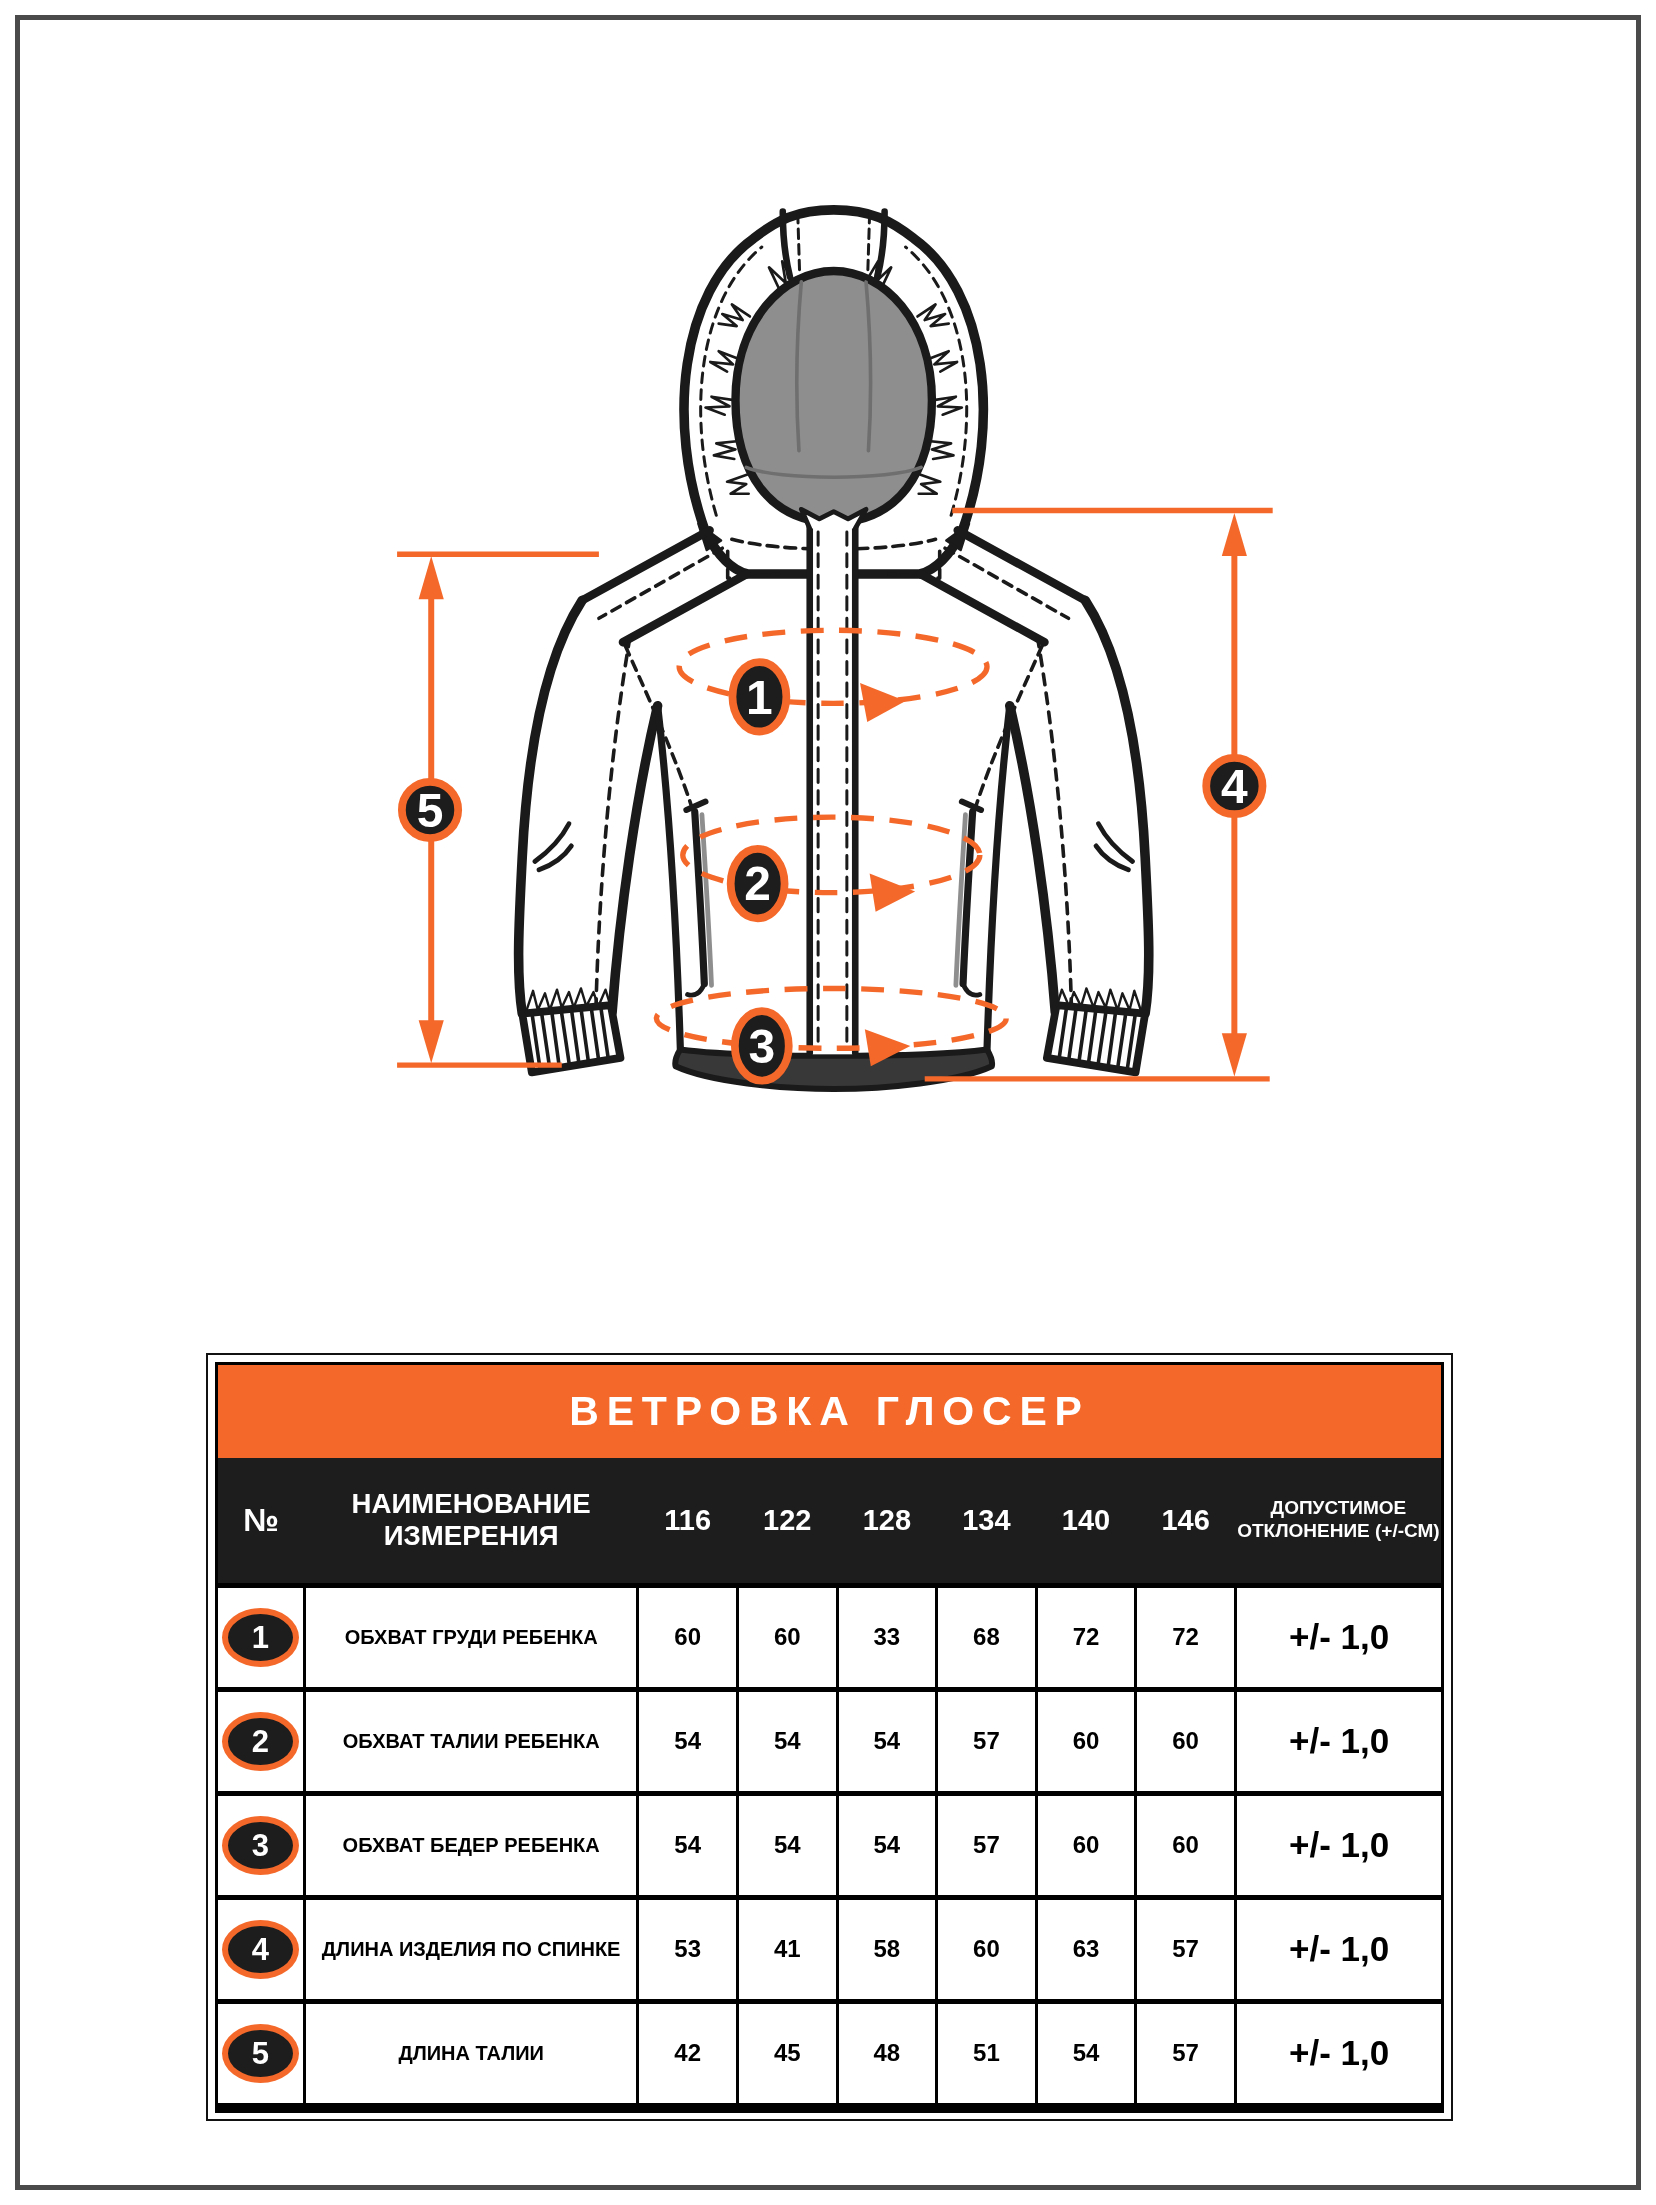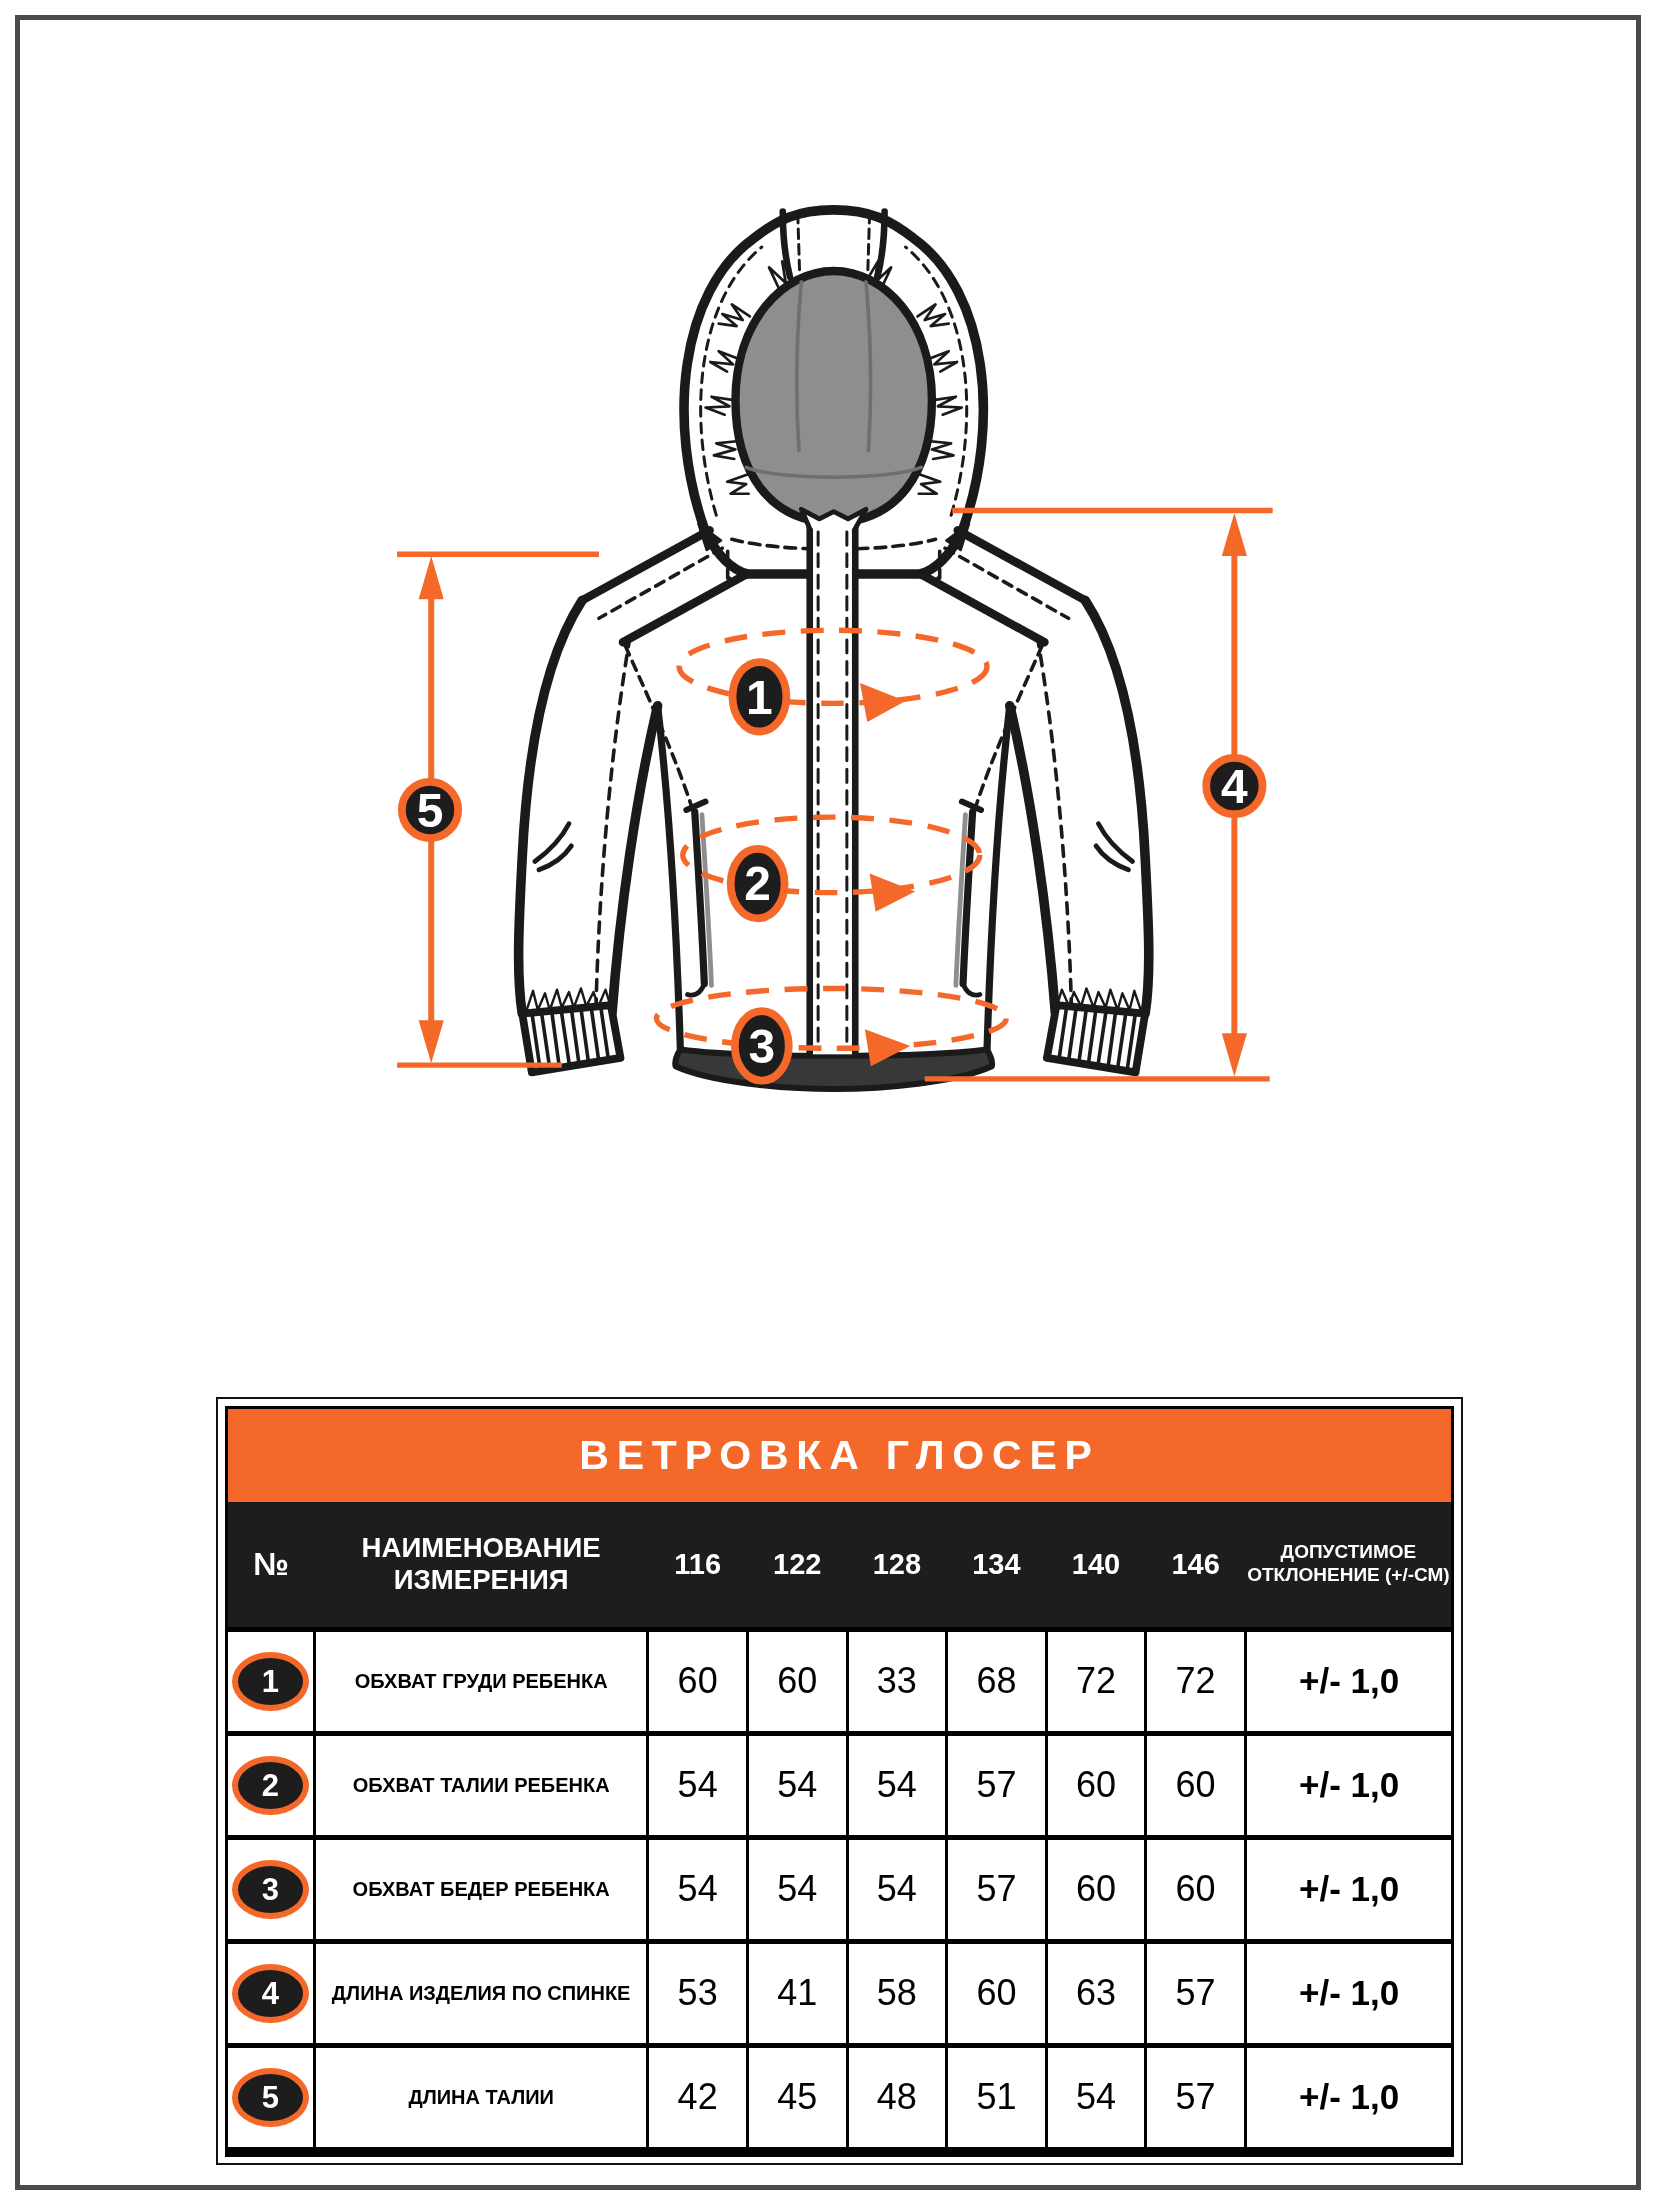--- a/index.html
+++ b/index.html
@@ -3,39 +3,39 @@
 <meta charset="utf-8">
 <style>
   html,body{margin:0;padding:0;background:#ffffff;}
   #page{position:relative;width:1656px;height:2205px;background:#ffffff;overflow:hidden;
         font-family:"Liberation Sans","DejaVu Sans",sans-serif;}
   #outer-frame{position:absolute;left:15px;top:15px;right:15px;bottom:15px;
         border:5.4px solid #4a4a4a;}
   #jacket-svg{position:absolute;left:0;top:36px;width:1656px;height:1288px;}
 
   
-  #size-table-wrap{position:absolute;left:216px;top:1353px;width:1247px;
-        border:2.4px solid #111;background:#fff;padding:6.6px;box-sizing:border-box;margin-top:44px;}
+  #size-table-wrap{position:absolute;left:206px;top:1353px;width:1247px;
+        border:2.4px solid #111;background:#fff;padding:6.6px;box-sizing:border-box;}
   table.size{border-collapse:collapse;table-layout:fixed;width:100%;
         border:3.6px solid #000;border-bottom-width:10.8px;}
   table.size td,table.size th{padding:0;margin:0;}
   tr.title-row th{height:93px;background:#f4692a;color:#fff;font-weight:bold;
         font-size:41px;letter-spacing:7.8px;text-align:center;}
   tr.header-row{background:#1d1d1d;color:#fff;}
   tr.header-row th{height:125px;font-weight:bold;text-align:center;vertical-align:middle;}
   th.h-num{font-size:32px;}
   th.h-name{font-size:27.6px;line-height:1.15;}
   th.h-size{font-size:29px;}
   th.h-tol{font-size:19px;line-height:1.2;padding:0 8.4px;}
   tr.data-row{background:#fff;}
   tr.data-row{border-top:5.4px solid #000;}
   tr.data-row td{border-left:3px solid #000;text-align:center;vertical-align:middle;height:99px;}
   tr.data-row td:first-child{border-left:none;}
   td.c-name{font-size:20px;font-weight:bold;line-height:1.15;color:#000;padding:0 4.8px;}
-  td.c-val{font-size:36px;font-weight:normal;color:#000;}
+  td.c-val{font-size:24px;font-weight:bold;color:#000;}
   td.c-tol{font-size:35px;font-weight:bold;color:#000;}
   .row-badge{display:inline-block;width:65px;height:47px;border-radius:50%;
         background:#1d1d1d;border:6px solid #f4692a;color:#fff;font-weight:bold;
         font-size:31px;line-height:47px;text-align:center;}
 </style>
 </head>
 <body>
 
 <div id="page">
   <div id="outer-frame"></div>

